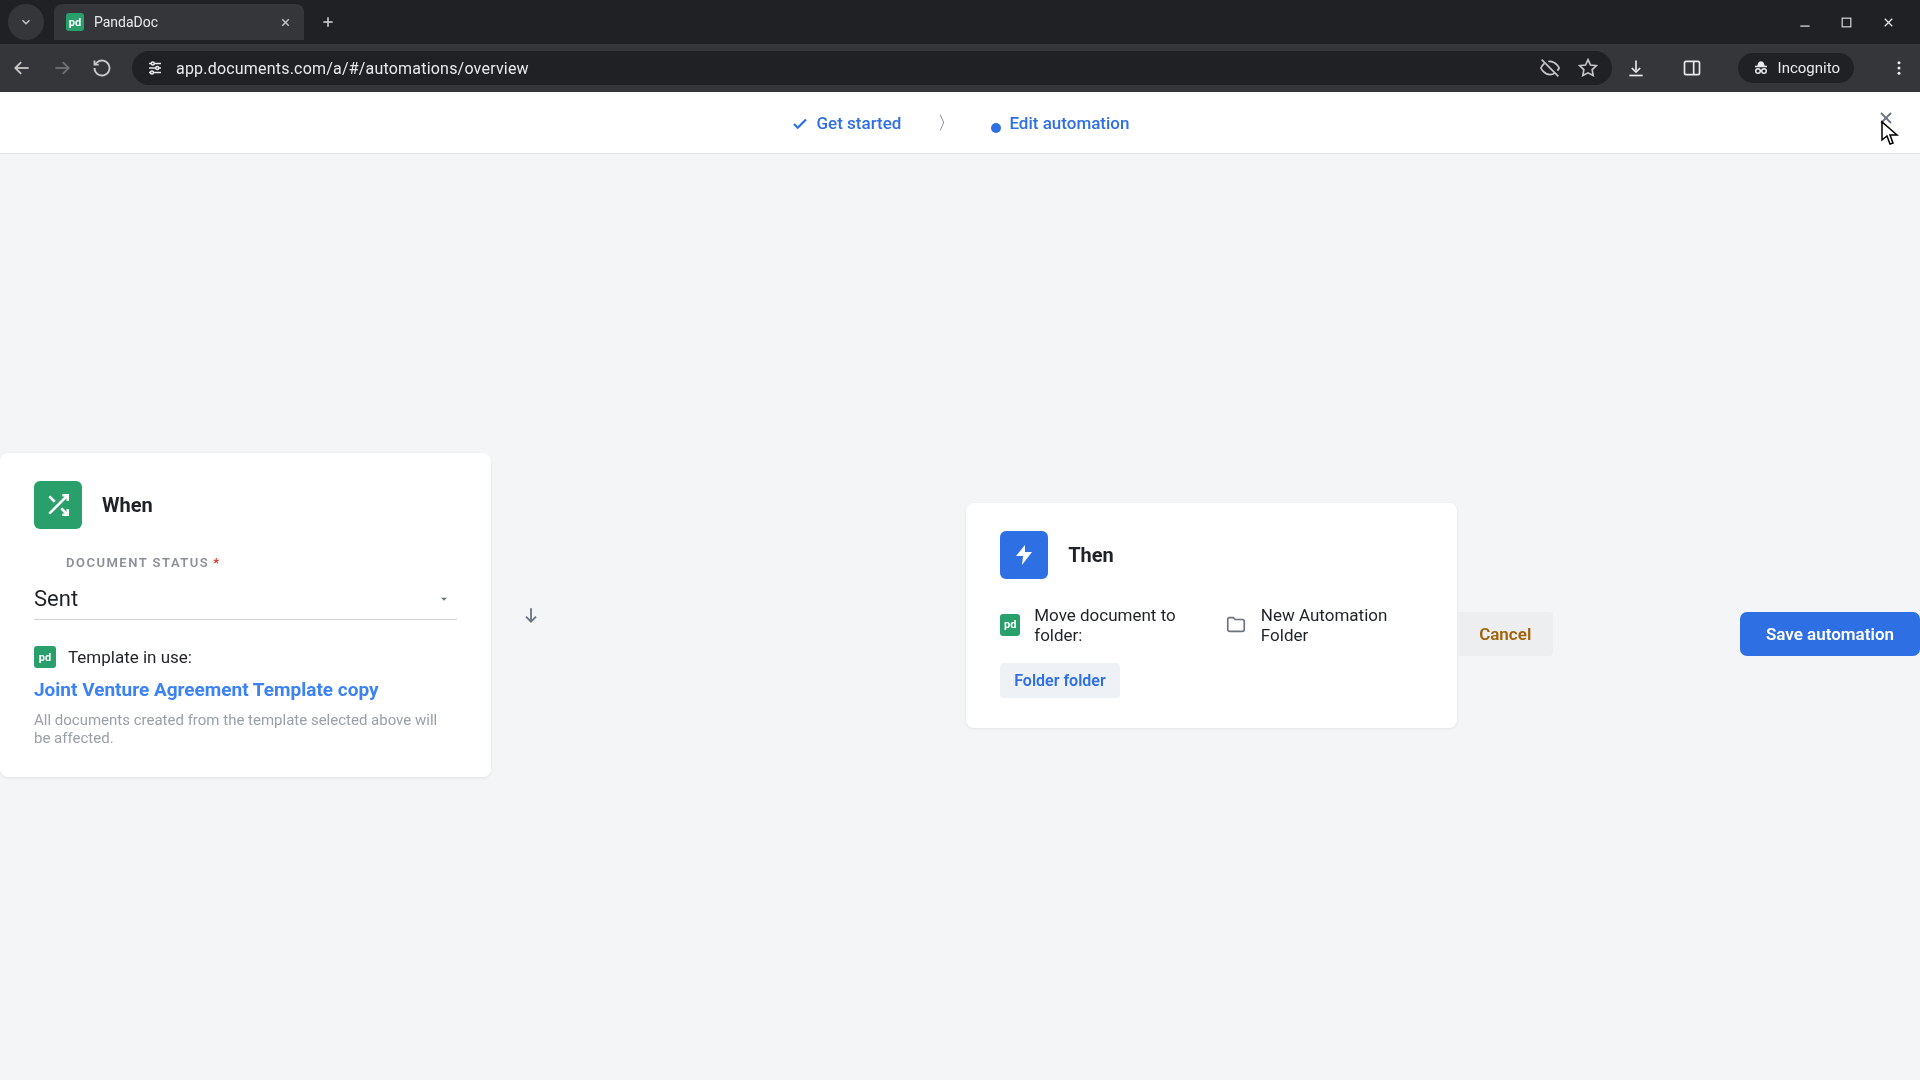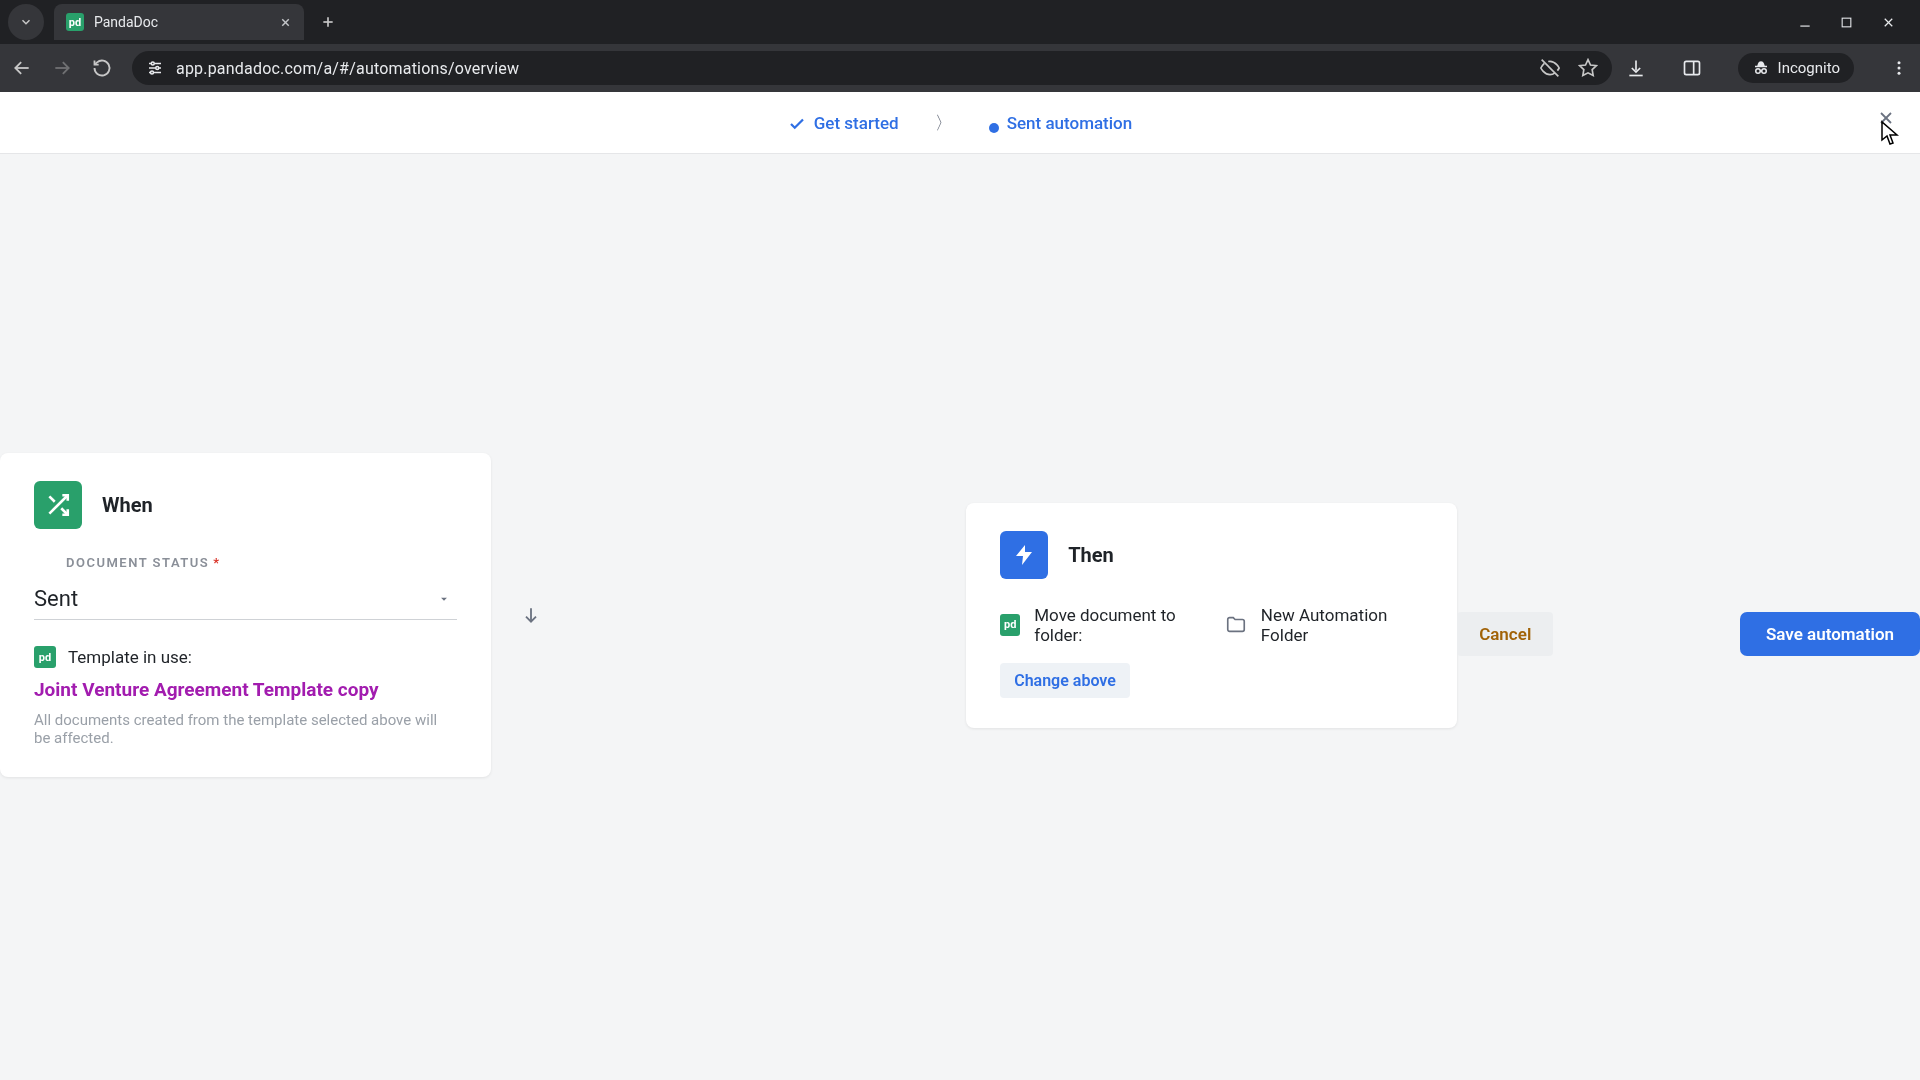--- a/index.html
+++ b/index.html
@@ -136,21 +136,21 @@
     cursor:pointer;
   }
   .select .caret { color:#6b7280; }
 
   .subrow { display:flex; align-items:center; gap:12px; margin-top:26px; font-size:17px; color:#1f2328; }
   .mini-pd {
     width:22px; height:22px; background:#29a06b; border-radius:3px;
     display:flex; align-items:center; justify-content:center;
     color:#fff; font-size:11px; font-weight:bold;
   }
-  .template-name { font-size:19px; font-weight:700; margin-top:10px; color:#a21caf; }
+  .template-name { font-size:19px; font-weight:700; margin-top:10px; color:#3b82f6; }
   .hint { font-size:15px; color:#9aa0a8; margin-top:10px; }
 
   .flow-arrow {
     width:788px; text-align:left; padding:20px 0 20px 30px;
     color:#6b7280; font-size:20px;
   }
 
   .then-row { display:flex; align-items:center; gap:14px; font-size:17px; color:#1f2328; margin-top:4px; }
   .folder-icn { color:#6b7280; font-size:20px; display:inline-flex; }
 
@@ -245,21 +245,21 @@
     <span>
       <svg width="18" height="18" viewBox="0 0 24 24" fill="none" stroke="currentColor" stroke-width="2">
           <line x1="4" y1="6" x2="20" y2="6"></line>
           <line x1="4" y1="12" x2="20" y2="12"></line>
           <line x1="4" y1="18" x2="20" y2="18"></line>
           <circle cx="9" cy="6" r="2" fill="#35363a"></circle>
           <circle cx="15" cy="12" r="2" fill="#35363a"></circle>
           <circle cx="8" cy="18" r="2" fill="#35363a"></circle>
         </svg>
     </span>
-    <span class="url">app.pandadoc.com/a/#/automations/overview</span>
+    <span class="url">app.documents.com/a/#/automations/overview</span>
     <span class="right-icons">
       <span>
           <svg width="20" height="20" viewBox="0 0 24 24" fill="none" stroke="currentColor" stroke-width="2">
             <path d="M17.94 17.94A10 10 0 0 1 12 20C5 20 1 12 1 12a19 19 0 0 1 4.22-5.58"></path>
             <path d="M9.9 4.24A10 10 0 0 1 12 4c7 0 11 8 11 8a19 19 0 0 1-2.17 3.19"></path>
             <line x1="2" y1="2" x2="22" y2="22"></line>
           </svg>
         </span>
       <span>
           <svg width="20" height="20" viewBox="0 0 24 24" fill="none" stroke="currentColor" stroke-width="2">
@@ -310,21 +310,21 @@
         <span class="check">
           <svg width="18" height="18" viewBox="0 0 24 24" fill="none" stroke="currentColor" stroke-width="3">
               <polyline points="20 6 9 17 4 12"></polyline>
             </svg>
         </span>
         <span>Get started</span>
       </div>
       <span class="chev">〉</span>
       <div class="step">
         <span class="dot"></span>
-        <span>Sent automation</span>
+        <span>Edit automation</span>
       </div>
     </div>
     <span class="close-page">
       <svg width="20" height="20" viewBox="0 0 24 24" fill="none" stroke="currentColor" stroke-width="2.2">
           <line x1="18" y1="6" x2="6" y2="18"></line>
           <line x1="6" y1="6" x2="18" y2="18"></line>
         </svg>
     </span>
     <span class="cursor">
       <svg width="20" height="26" viewBox="0 0 20 26">
@@ -390,21 +390,21 @@
         <span class="mini-pd">pd</span>
         <span>Move document to folder:</span>
         <span class="folder-icn">
           <svg width="22" height="22" viewBox="0 0 24 24" fill="none" stroke="currentColor" stroke-width="1.8">
               <path d="M3 6a2 2 0 0 1 2-2h4l2 2h8a2 2 0 0 1 2 2v9a2 2 0 0 1-2 2H5a2 2 0 0 1-2-2z"></path>
             </svg>
         </span>
         <span>New Automation Folder</span>
       </div>
 
-      <span class="change-folder">Change above</span>
+      <span class="change-folder">Folder folder</span>
     </div>
 
     <div class="footer">
       <span class="btn-cancel">Cancel</span>
       <span class="btn-save">Save automation</span>
     </div>
 
   </div>
 </div>
 

